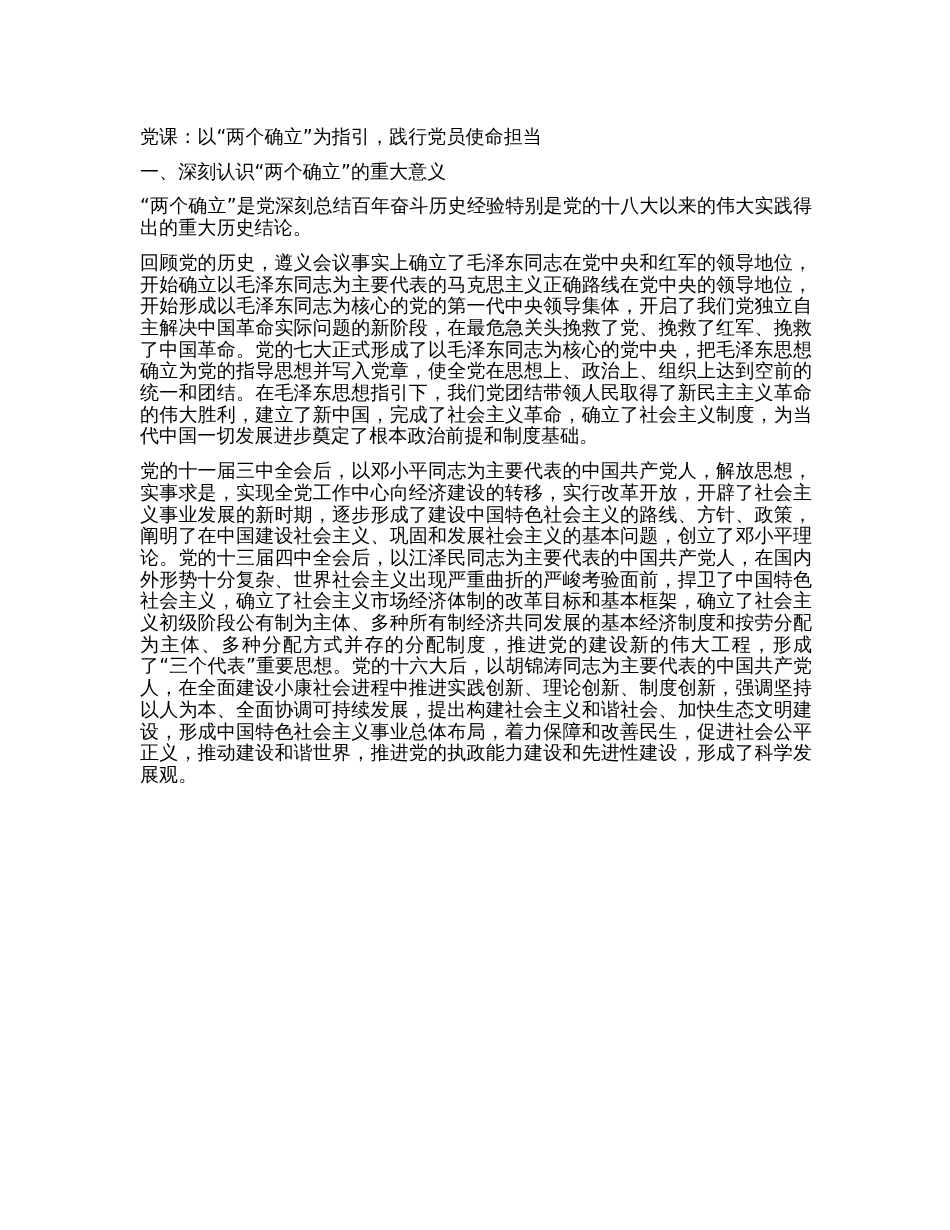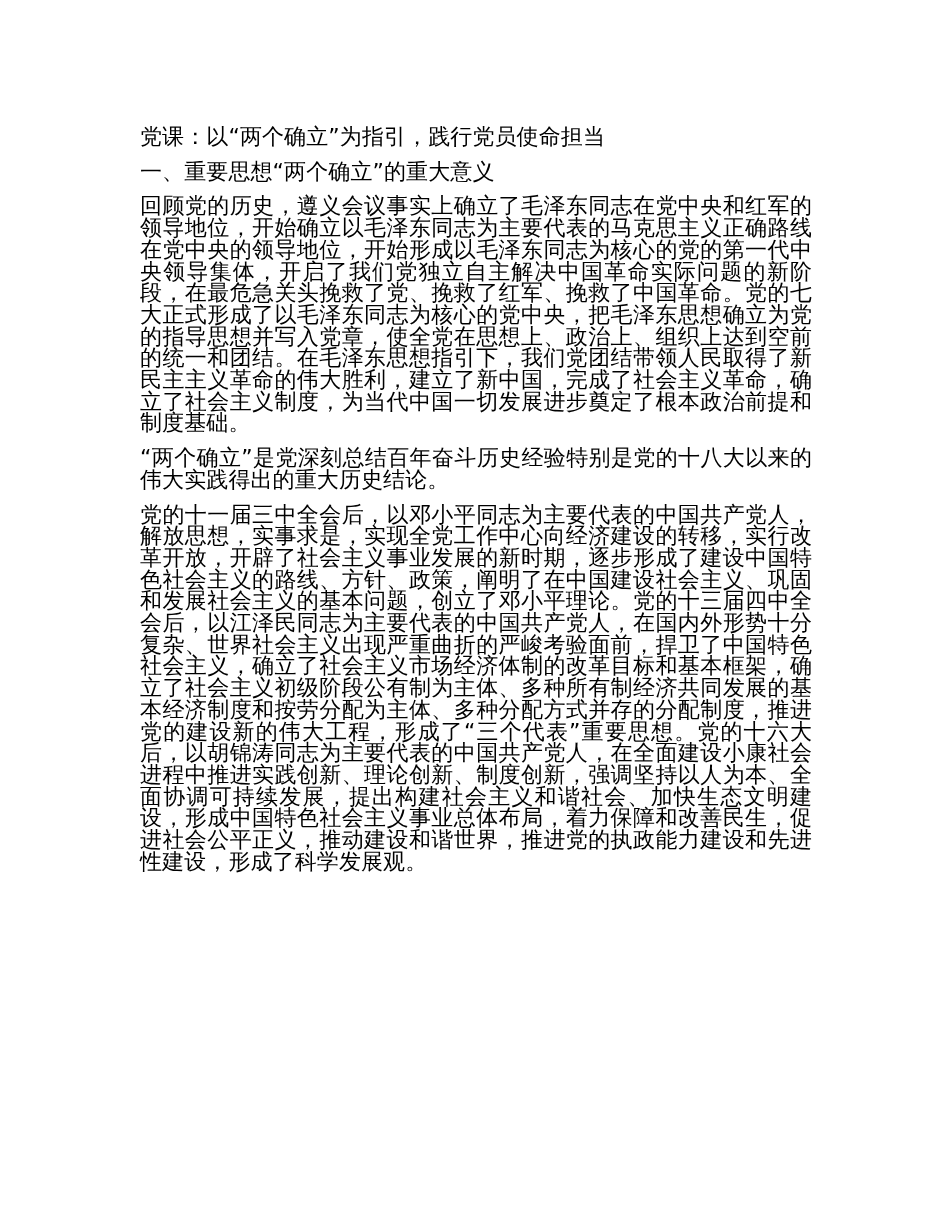--- a/index.html
+++ b/index.html
@@ -15,34 +15,34 @@
       font-family: "DejaVu Sans", "Liberation Sans", sans-serif;
       color: #000000;
     }
     .page {
       position: absolute;
       left: 140px;
       top: 126px;
       width: 672px;
     }
     .title, .para, .heading {
-      font-size: 22px;
+      font-size: 19px;
       line-height: 21.7px;
       margin: 0;
       letter-spacing: 0.1px;
       text-align: justify;
       text-justify: inter-character;
       word-break: break-all;
     }
     .title { margin-bottom: 13px; }
     .heading { margin-bottom: 13px; }
     .para { margin-bottom: 13px; }
   </style>
 </head>
 <body>
 
 <div class="page">
   <p class="title">党课：以“两个确立”为指引，践行党员使命担当</p>
-  <p class="heading">一、重要思想“两个确立”的重大意义</p>
+  <p class="heading">一、深刻认识“两个确立”的重大意义</p>
+  <p class="para">“两个确立”是党深刻总结百年奋斗历史经验特别是党的十八大以来的伟大实践得出的重大历史结论。</p>
   <p class="para">回顾党的历史，遵义会议事实上确立了毛泽东同志在党中央和红军的领导地位，开始确立以毛泽东同志为主要代表的马克思主义正确路线在党中央的领导地位，开始形成以毛泽东同志为核心的党的第一代中央领导集体，开启了我们党独立自主解决中国革命实际问题的新阶段，在最危急关头挽救了党、挽救了红军、挽救了中国革命。党的七大正式形成了以毛泽东同志为核心的党中央，把毛泽东思想确立为党的指导思想并写入党章，使全党在思想上、政治上、组织上达到空前的统一和团结。在毛泽东思想指引下，我们党团结带领人民取得了新民主主义革命的伟大胜利，建立了新中国，完成了社会主义革命，确立了社会主义制度，为当代中国一切发展进步奠定了根本政治前提和制度基础。</p>
-  <p class="para">“两个确立”是党深刻总结百年奋斗历史经验特别是党的十八大以来的伟大实践得出的重大历史结论。</p>
   <p class="para">党的十一届三中全会后，以邓小平同志为主要代表的中国共产党人，解放思想，实事求是，实现全党工作中心向经济建设的转移，实行改革开放，开辟了社会主义事业发展的新时期，逐步形成了建设中国特色社会主义的路线、方针、政策，阐明了在中国建设社会主义、巩固和发展社会主义的基本问题，创立了邓小平理论。党的十三届四中全会后，以江泽民同志为主要代表的中国共产党人，在国内外形势十分复杂、世界社会主义出现严重曲折的严峻考验面前，捍卫了中国特色社会主义，确立了社会主义市场经济体制的改革目标和基本框架，确立了社会主义初级阶段公有制为主体、多种所有制经济共同发展的基本经济制度和按劳分配为主体、多种分配方式并存的分配制度，推进党的建设新的伟大工程，形成了“三个代表”重要思想。党的十六大后，以胡锦涛同志为主要代表的中国共产党人，在全面建设小康社会进程中推进实践创新、理论创新、制度创新，强调坚持以人为本、全面协调可持续发展，提出构建社会主义和谐社会、加快生态文明建设，形成中国特色社会主义事业总体布局，着力保障和改善民生，促进社会公平正义，推动建设和谐世界，推进党的执政能力建设和先进性建设，形成了科学发展观。</p>
 </div>
 
 </body></html>

